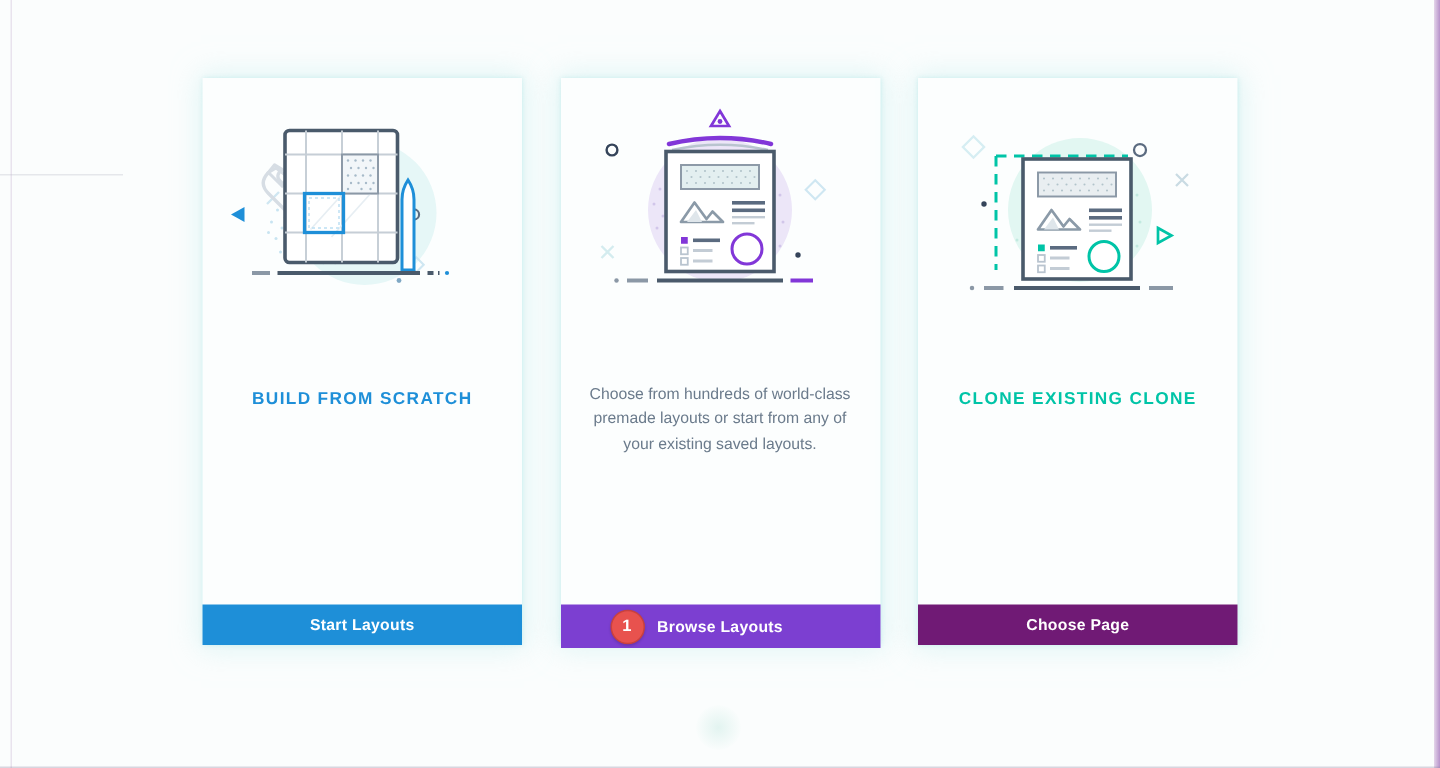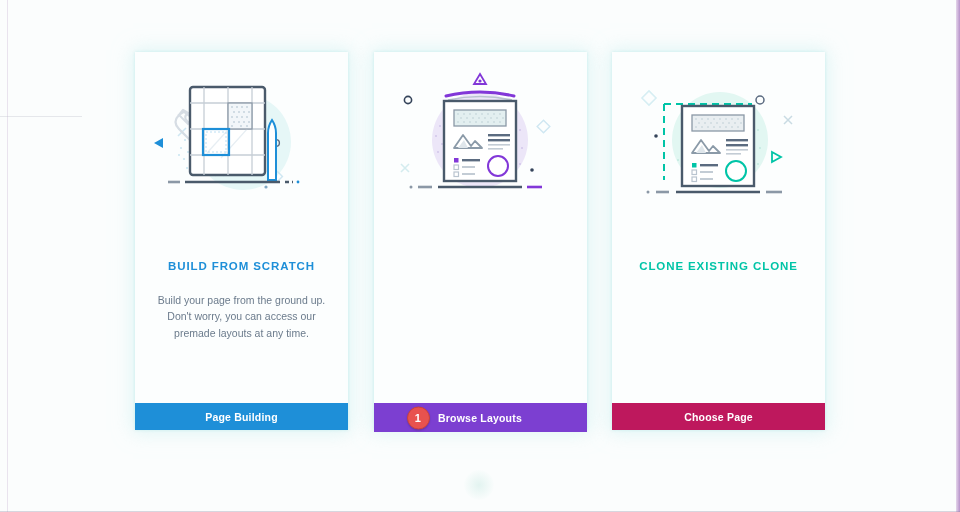--- a/index.html
+++ b/index.html
@@ -76,21 +76,21 @@
     color: #ffffff;
     font-size: 10.5px;
     font-weight: bold;
     letter-spacing: 0.2px;
     cursor: pointer;
     border: none;
     font-family: "Liberation Sans", sans-serif;
   }
   .cta.blue   { background: #1e8fd8; }
   .cta.purple { background: #7c3fd1; height: 29px; bottom: -2px; }
-  .cta.teal   { background: #be185d; }
+  .cta.teal   { background: #701a75; }
   .badge {
     position: absolute;
     left: 33px; top: 50%;
     transform: translateY(-50%);
     width: 23px; height: 23px;
     border-radius: 50%;
     background: #e8524e;
     border: 1px solid #c9413e;
     color: #fff;
     font-size: 11px;
@@ -183,22 +183,21 @@
 
         <path d="M137 60 q4 6 4 13 l0 47 -8 0 0 -47 q0 -7 4 -13z" fill="#ffffff" stroke="#1e8fd8" stroke-width="2"></path>
 
         <line x1="50" y1="122" x2="145" y2="122" stroke="#4a5a6b" stroke-width="2.6"></line>
         <line x1="33" y1="122" x2="45" y2="122" stroke="#8b98a6" stroke-width="2.6"></line>
         <line x1="150" y1="122" x2="158" y2="122" stroke="#4a5a6b" stroke-width="2.6" stroke-dasharray="4 3"></line>
         <circle cx="163" cy="122" r="1.4" fill="#1e8fd8"></circle>
       </svg>
     </div>
     <div class="card-title" style="color:#1e8fd8">BUILD FROM SCRATCH</div>
-    <div class="card-desc">Build your page from the ground up. Don't worry, you can access our premade layouts at any time.</div>
-    <button class="cta blue">Page Building</button>
+    <button class="cta blue">Start Layouts</button>
   </div>
 
   <div class="card">
     <div class="illus">
       <svg width="213" height="175" viewBox="0 0 213 175">
         <circle cx="106" cy="80" r="48" fill="#ece6f8"></circle>
         <g fill="#cfc3e8" opacity="0.9">
           <circle cx="66" cy="66" r="1"></circle>
             <circle cx="72" cy="72" r="1"></circle>
             <circle cx="62" cy="76" r="1"></circle>
@@ -270,20 +269,21 @@
         <rect x="88" y="113" width="13" height="2" fill="#c3ccd5"></rect>
 
         <circle cx="124" cy="106" r="10" fill="none" stroke="#8237d8" stroke-width="2"></circle>
 
         <line x1="64" y1="127" x2="148" y2="127" stroke="#4a5a6b" stroke-width="2.6"></line>
         <line x1="44" y1="127" x2="58" y2="127" stroke="#8b98a6" stroke-width="2.6"></line>
         <circle cx="37" cy="127" r="1.5" fill="#8b98a6"></circle>
         <line x1="153" y1="127" x2="168" y2="127" stroke="#8237d8" stroke-width="2.6"></line>
       </svg>
     </div>
+    <div class="card-desc">Choose from hundreds of world-class premade layouts or start from any of your existing saved layouts.</div>
     <button class="cta purple">
       <span class="badge">1</span>
       <span>Browse Layouts</span>
     </button>
   </div>
 
   <div class="card">
     <div class="illus">
       <svg width="213" height="175" viewBox="0 0 213 175">
         <circle cx="108" cy="80" r="48" fill="#e2f7f2"></circle>

